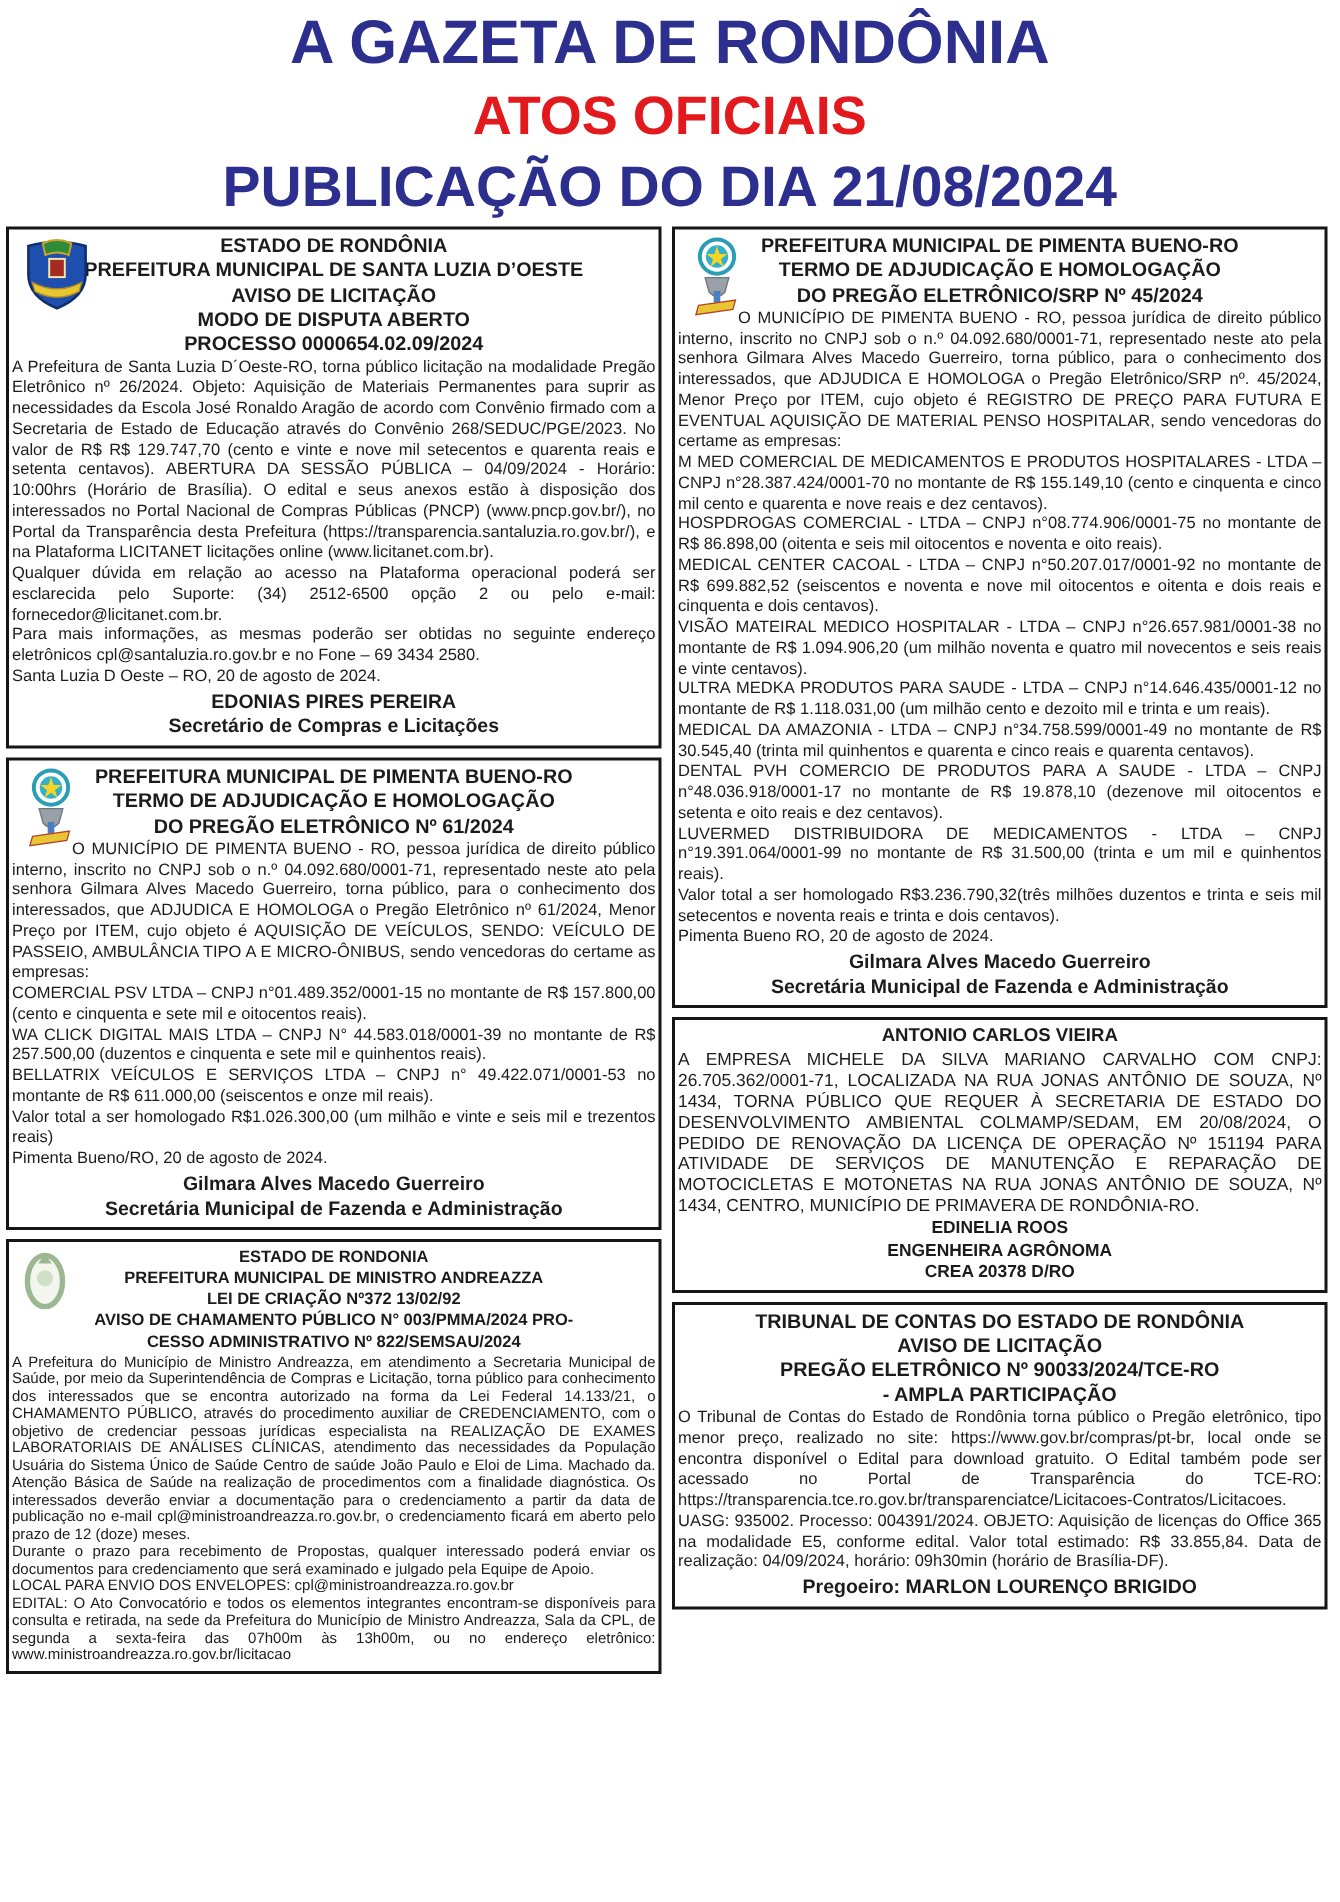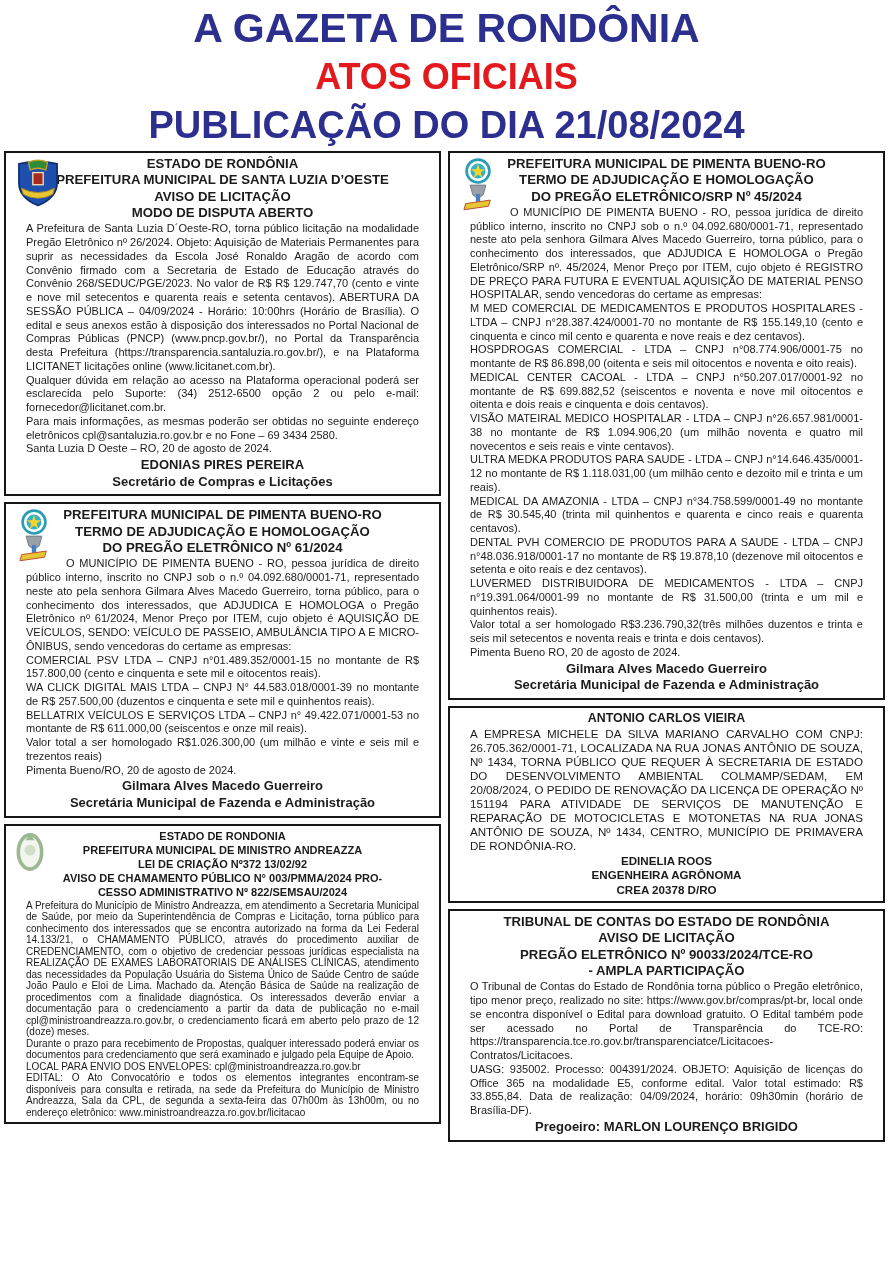--- a/index.html
+++ b/index.html
@@ -15,21 +15,21 @@
     font-family:"Liberation Sans","DejaVu Sans",sans-serif;
   }
   .masthead{text-align:center;padding-top:8px;}
   .m-title{font-size:41px;font-weight:bold;line-height:1.02;color:var(--navy);letter-spacing:0;}
   .m-sub{font-size:36px;font-weight:bold;line-height:1.0;color:var(--red);margin-top:9px;}
   .m-date{font-size:38px;font-weight:bold;line-height:1.0;color:var(--navy);margin-top:11px;}
   .columns{display:flex;gap:7px;padding:7px 4px 0;align-items:flex-start;}
   .col{width:437px;display:flex;flex-direction:column;gap:6px;}
   .notice{
     border:2px solid var(--border);background:#fff;position:relative;
-    padding:3px 20px 4px;width:100%;overflow:hidden;
+    padding:3px 2px 4px;width:100%;overflow:hidden;
   }
   .n-head{text-align:center;font-weight:bold;font-size:13.2px;line-height:1.24;}
   .n-body{margin-top:1px;}
   .n-body p{font-size:11px;line-height:1.25;text-align:justify;overflow-wrap:break-word;}
   .p-indent{text-indent:40px;}
   .n-sig{text-align:center;font-weight:bold;font-size:13px;line-height:1.28;margin-top:1px;}
   .crest{position:absolute;left:6px;top:4px;}
   
   .notice--small .n-head{font-size:11px;line-height:1.28;}
   .notice--small .n-body p{font-size:10px;line-height:1.15;}
@@ -60,20 +60,21 @@
             <path d="M19 6 Q30 1 41 6 L39 15 Q30 11 21 15 Z" fill="#2e8b3a" stroke="#c9a227" stroke-width="1.5"></path>
             <rect x="24" y="18" width="12" height="14" fill="#a52a22" stroke="#f4e6b0" stroke-width="1.5"></rect>
             <path d="M11 36 Q30 46 49 36 L47 43 Q30 52 13 43 Z" fill="#e8c532" stroke="#b08c1e" stroke-width="1"></path>
           </svg>
         </span>
         <header class="n-head">
           <div>ESTADO DE RONDÔNIA</div>
           <div>PREFEITURA MUNICIPAL DE SANTA LUZIA D’OESTE</div>
           <div>AVISO DE LICITAÇÃO</div>
           <div>MODO DE DISPUTA ABERTO</div>
+          <div>PROCESSO 0000654.02.09/2024</div>
         </header>
         <div class="n-body">
           <p>A Prefeitura de Santa Luzia D´Oeste-RO, torna público licitação na modalidade Pregão Eletrônico nº 26/2024. Objeto: Aquisição de Materiais Permanentes para suprir as necessidades da Escola José Ronaldo Aragão de acordo com Convênio firmado com a Secretaria de Estado de Educação através do Convênio 268/SEDUC/PGE/2023. No valor de R$ R$ 129.747,70 (cento e vinte e nove mil setecentos e quarenta reais e setenta centavos). ABERTURA DA SESSÃO PÚBLICA – 04/09/2024 - Horário: 10:00hrs (Horário de Brasília). O edital e seus anexos estão à disposição dos interessados no Portal Nacional de Compras Públicas (PNCP) (www.pncp.gov.br/), no Portal da Transparência desta Prefeitura (https://transparencia.santaluzia.ro.gov.br/), e na Plataforma LICITANET licitações online (www.licitanet.com.br).</p>
           <p>Qualquer dúvida em relação ao acesso na Plataforma operacional poderá ser esclarecida pelo Suporte: (34) 2512-6500 opção 2 ou pelo e-mail: fornecedor@licitanet.com.br.</p>
           <p>Para mais informações, as mesmas poderão ser obtidas no seguinte endereço eletrônicos cpl@santaluzia.ro.gov.br e no Fone – 69 3434 2580.</p>
           <p>Santa Luzia D Oeste – RO, 20 de agosto de 2024.</p>
         </div>
         <footer class="n-sig">
           <div>EDONIAS PIRES PEREIRA</div>
           <div>Secretário de Compras e Licitações</div>

